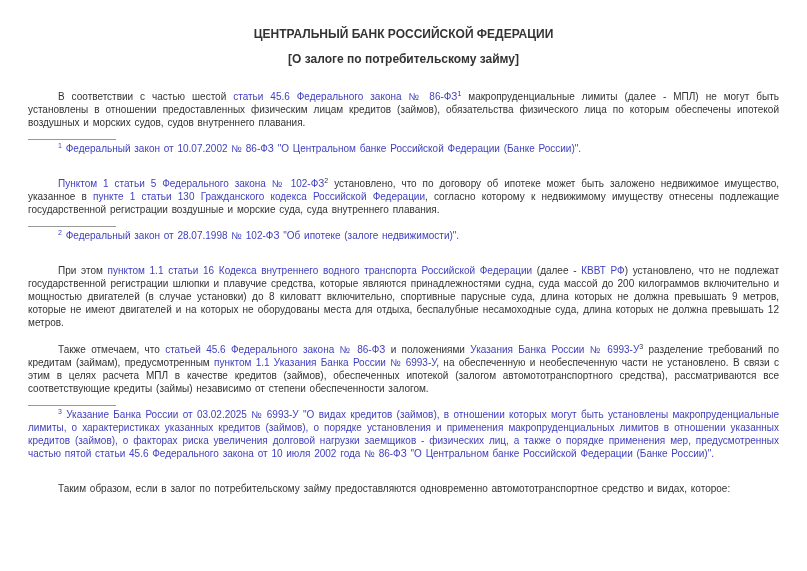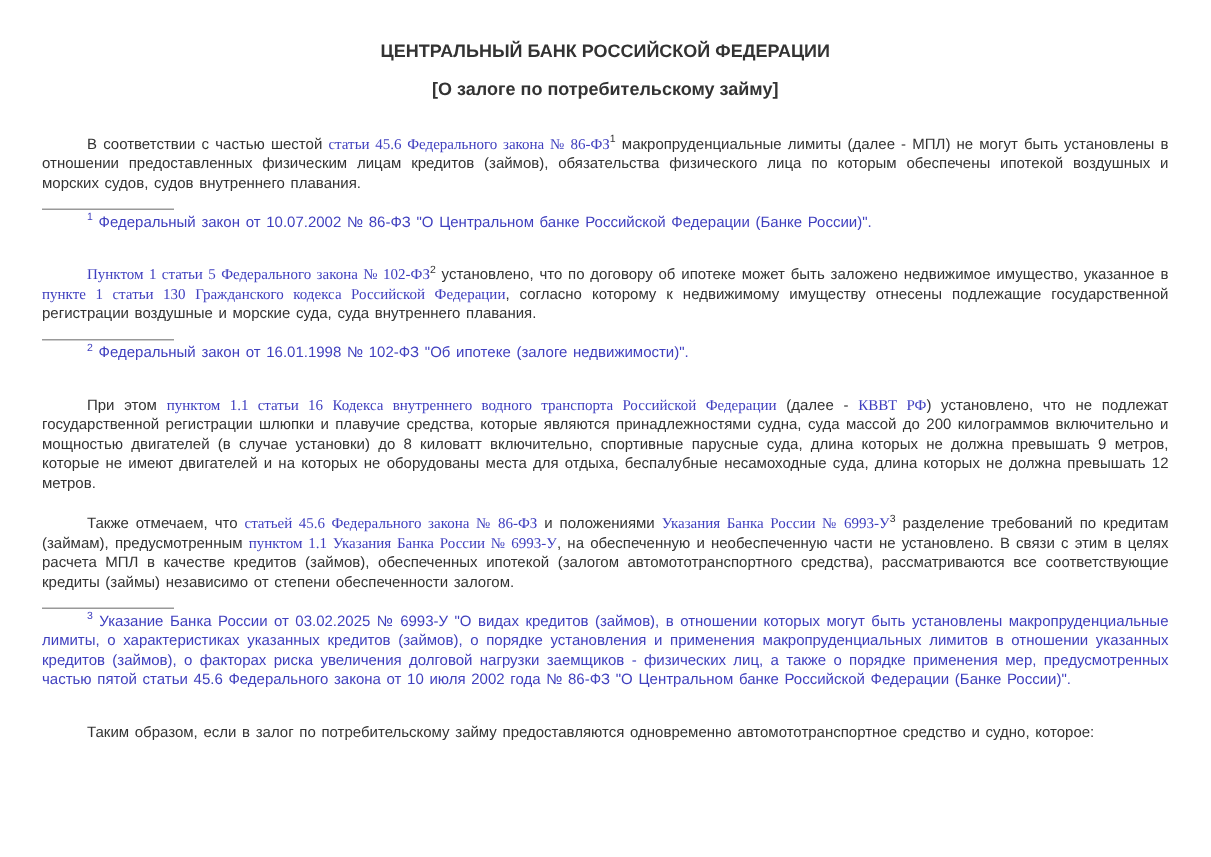--- a/index.html
+++ b/index.html
@@ -51,42 +51,41 @@
     border: 0;
     border-top: 1px solid var(--sep);
     width: 88px;
     height: 0;
     margin: 10px 0 0 0;
   }
   .doc-link {
     color: var(--link);
     text-decoration: none;
     cursor: pointer;
-    font-family: Liberation Serif, serif;
   }
   sup {
     font-size: 7px;
     line-height: 0;
   }
 </style>
 </head>
 <body>
 
 <div class="doc">
   <div class="doc-header">
     <div class="h-line">ЦЕНТРАЛЬНЫЙ БАНК РОССИЙСКОЙ ФЕДЕРАЦИИ</div>
     <div class="h-line h-subject">[О залоге по потребительскому займу]</div>
   </div>
   <div class="doc-body">
       <p class="para"><span>В соответствии с частью шестой </span><a class="doc-link" href="#">статьи 45.6 Федерального закона № 86-ФЗ</a><sup>1</sup><span> макропруденциальные лимиты (далее - МПЛ) не могут быть установлены в отношении предоставленных физическим лицам кредитов (займов), обязательства физического лица по которым обеспечены ипотекой воздушных и морских судов, судов внутреннего плавания.</span></p>
       <div class="fn-sep"></div>
       <p class="para footnote"><sup>1</sup><span> Федеральный закон от 10.07.2002 № 86-ФЗ "О Центральном банке Российской Федерации (Банке России)".</span></p>
       <p class="para"><a class="doc-link" href="#">Пунктом 1 статьи 5 Федерального закона № 102-ФЗ</a><sup>2</sup><span> установлено, что по договору об ипотеке может быть заложено недвижимое имущество, указанное в </span><a class="doc-link" href="#">пункте 1 статьи 130 Гражданского кодекса Российской Федерации</a><span>, согласно которому к недвижимому имуществу отнесены подлежащие государственной регистрации воздушные и морские суда, суда внутреннего плавания.</span></p>
       <div class="fn-sep"></div>
-      <p class="para footnote"><sup>2</sup><span> Федеральный закон от 16.01.1998 № 102-ФЗ "Об ипотеке (залоге недвижимости)".</span></p>
+      <p class="para footnote"><sup>2</sup><span> Федеральный закон от 28.07.1998 № 102-ФЗ "Об ипотеке (залоге недвижимости)".</span></p>
       <p class="para"><span>При этом </span><a class="doc-link" href="#">пунктом 1.1 статьи 16 Кодекса внутреннего водного транспорта Российской Федерации</a><span> (далее - </span><a class="doc-link" href="#">КВВТ РФ</a><span>) установлено, что не подлежат государственной регистрации шлюпки и плавучие средства, которые являются принадлежностями судна, суда массой до 200 килограммов включительно и мощностью двигателей (в случае установки) до 8 киловатт включительно, спортивные парусные суда, длина которых не должна превышать 9 метров, которые не имеют двигателей и на которых не оборудованы места для отдыха, беспалубные несамоходные суда, длина которых не должна превышать 12 метров.</span></p>
       <p class="para"><span>Также отмечаем, что </span><a class="doc-link" href="#">статьей 45.6 Федерального закона № 86-ФЗ</a><span> и положениями </span><a class="doc-link" href="#">Указания Банка России № 6993-У</a><sup>3</sup><span> разделение требований по кредитам (займам), предусмотренным </span><a class="doc-link" href="#">пунктом 1.1 Указания Банка России № 6993-У</a><span>, на обеспеченную и необеспеченную части не установлено. В связи с этим в целях расчета МПЛ в качестве кредитов (займов), обеспеченных ипотекой (залогом автомототранспортного средства), рассматриваются все соответствующие кредиты (займы) независимо от степени обеспеченности залогом.</span></p>
       <div class="fn-sep"></div>
       <p class="para footnote"><sup>3</sup><span> Указание Банка России от 03.02.2025 № 6993-У "О видах кредитов (займов), в отношении которых могут быть установлены макропруденциальные лимиты, о характеристиках указанных кредитов (займов), о порядке установления и применения макропруденциальных лимитов в отношении указанных кредитов (займов), о факторах риска увеличения долговой нагрузки заемщиков - физических лиц, а также о порядке применения мер, предусмотренных частью пятой статьи 45.6 Федерального закона от 10 июля 2002 года № 86-ФЗ "О Центральном банке Российской Федерации (Банке России)".</span></p>
-      <p class="para"><span>Таким образом, если в залог по потребительскому займу предоставляются одновременно автомототранспортное средство и судно, которое:</span></p>
+      <p class="para"><span>Таким образом, если в залог по потребительскому займу предоставляются одновременно автомототранспортное средство и видах, которое:</span></p>
       <p class="para"></p>
     </div>
 </div>
 
 </body></html>

